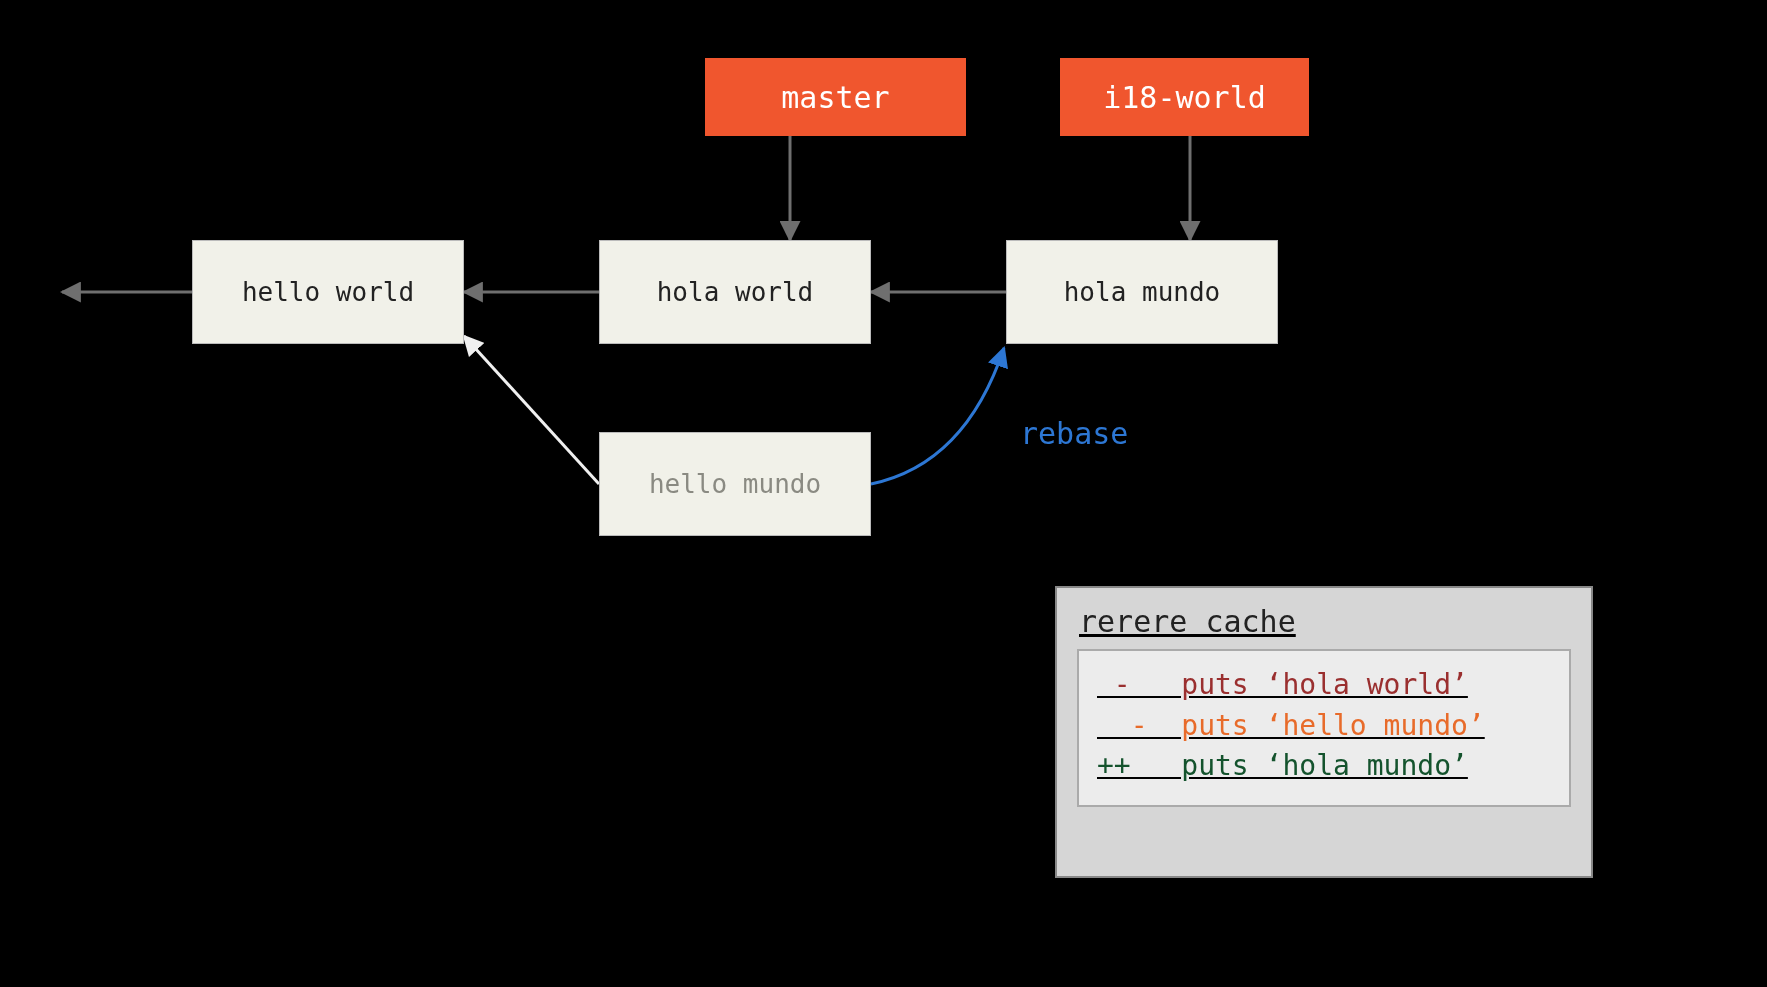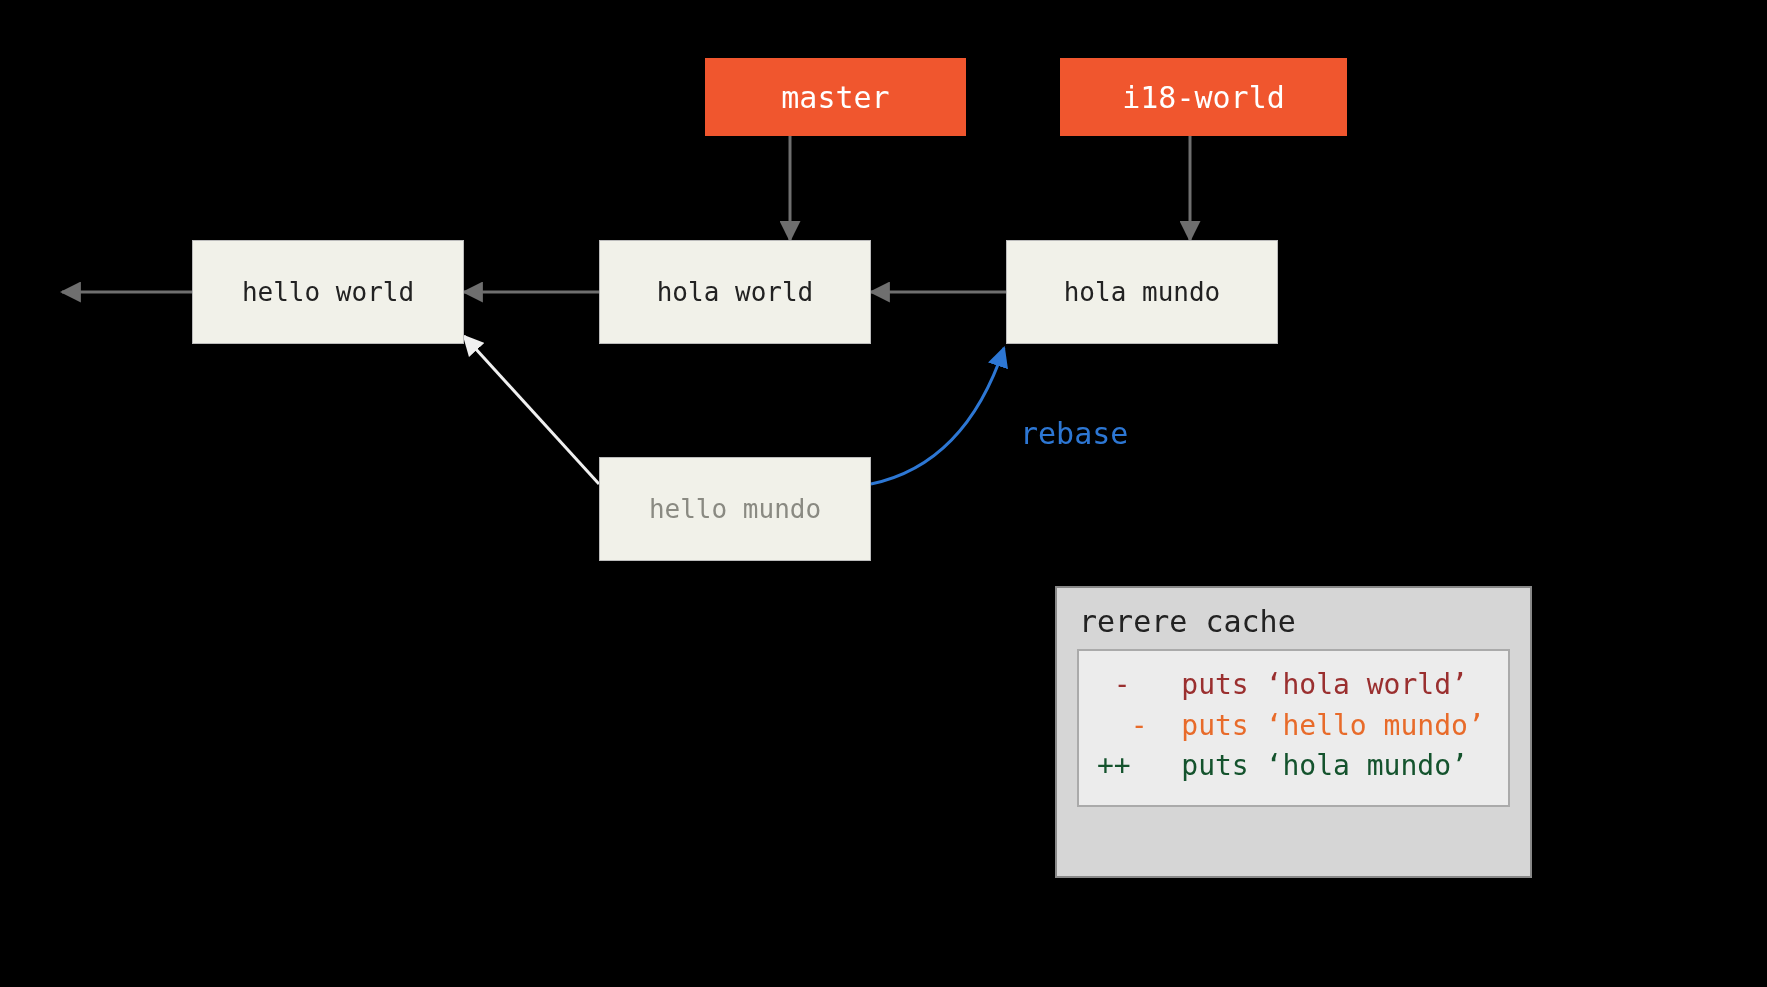--- a/index.html
+++ b/index.html
@@ -96,37 +96,37 @@
         <line x1="599" y1="484" x2="464" y2="336" marker-end="url(#arrow-white)"></line>
       </g>
     <g id="blue-arrows" stroke="#2d77d4" stroke-width="3" fill="none">
         <path d="M 871 484 C 938 470, 980 420, 1004 348" marker-end="url(#arrow-blue)"></path>
       </g>
   </svg>
 
   <div id="branch-master" class="branch" style="left: 660px; top: 58px; width: 261px; height: 78px; margin-left: 45px;">
     <span>master</span>
   </div>
-  <div id="branch-i18" class="branch" style="left: 1060px; top: 58px; width: 287px; height: 78px;">
+  <div id="branch-i18" class="branch" style="left: 1060px; top: 58px; width: 249px; height: 78px;">
     <span>i18-world</span>
   </div>
 
   <div id="commit-c1" class="commit" style="left: 192px; top: 240px; width: 272px; height: 104px;">
     <span>hello world</span>
   </div>
   <div id="commit-c2" class="commit" style="left: 599px; top: 240px; width: 272px; height: 104px;">
     <span>hola world</span>
   </div>
   <div id="commit-c3" class="commit" style="left: 1006px; top: 240px; width: 272px; height: 104px;">
     <span>hola mundo</span>
   </div>
-  <div id="commit-stale" class="commit stale" style="left: 599px; top: 432px; width: 272px; height: 104px; margin-top: 25px;">
+  <div id="commit-stale" class="commit stale" style="left: 599px; top: 432px; width: 272px; height: 104px;">
     <span>hello mundo</span>
   </div>
 
   <div id="rebase-label" class="rebase-label" style="left: 972px; top: 416px; margin-left: 48px;">rebase</div>
 
-  <div id="cache-panel" class="cache-panel" style="left: 1055px; top: 586px; width: 477px; height: 292px;">
+  <div id="cache-panel" class="cache-panel" style="left: 1055px; top: 586px; width: 538px; height: 292px; text-decoration: underline;">
     <div class="cache-title">rerere cache</div>
     <div id="cache-inner" class="cache-inner"><div class="diff-remove-ours"> -   puts ‘hola world’</div><div class="diff-remove-theirs">  -  puts ‘hello mundo’</div><div class="diff-add">++   puts ‘hola mundo’</div></div>
   </div>
 
 </div>
 
 </body></html>

